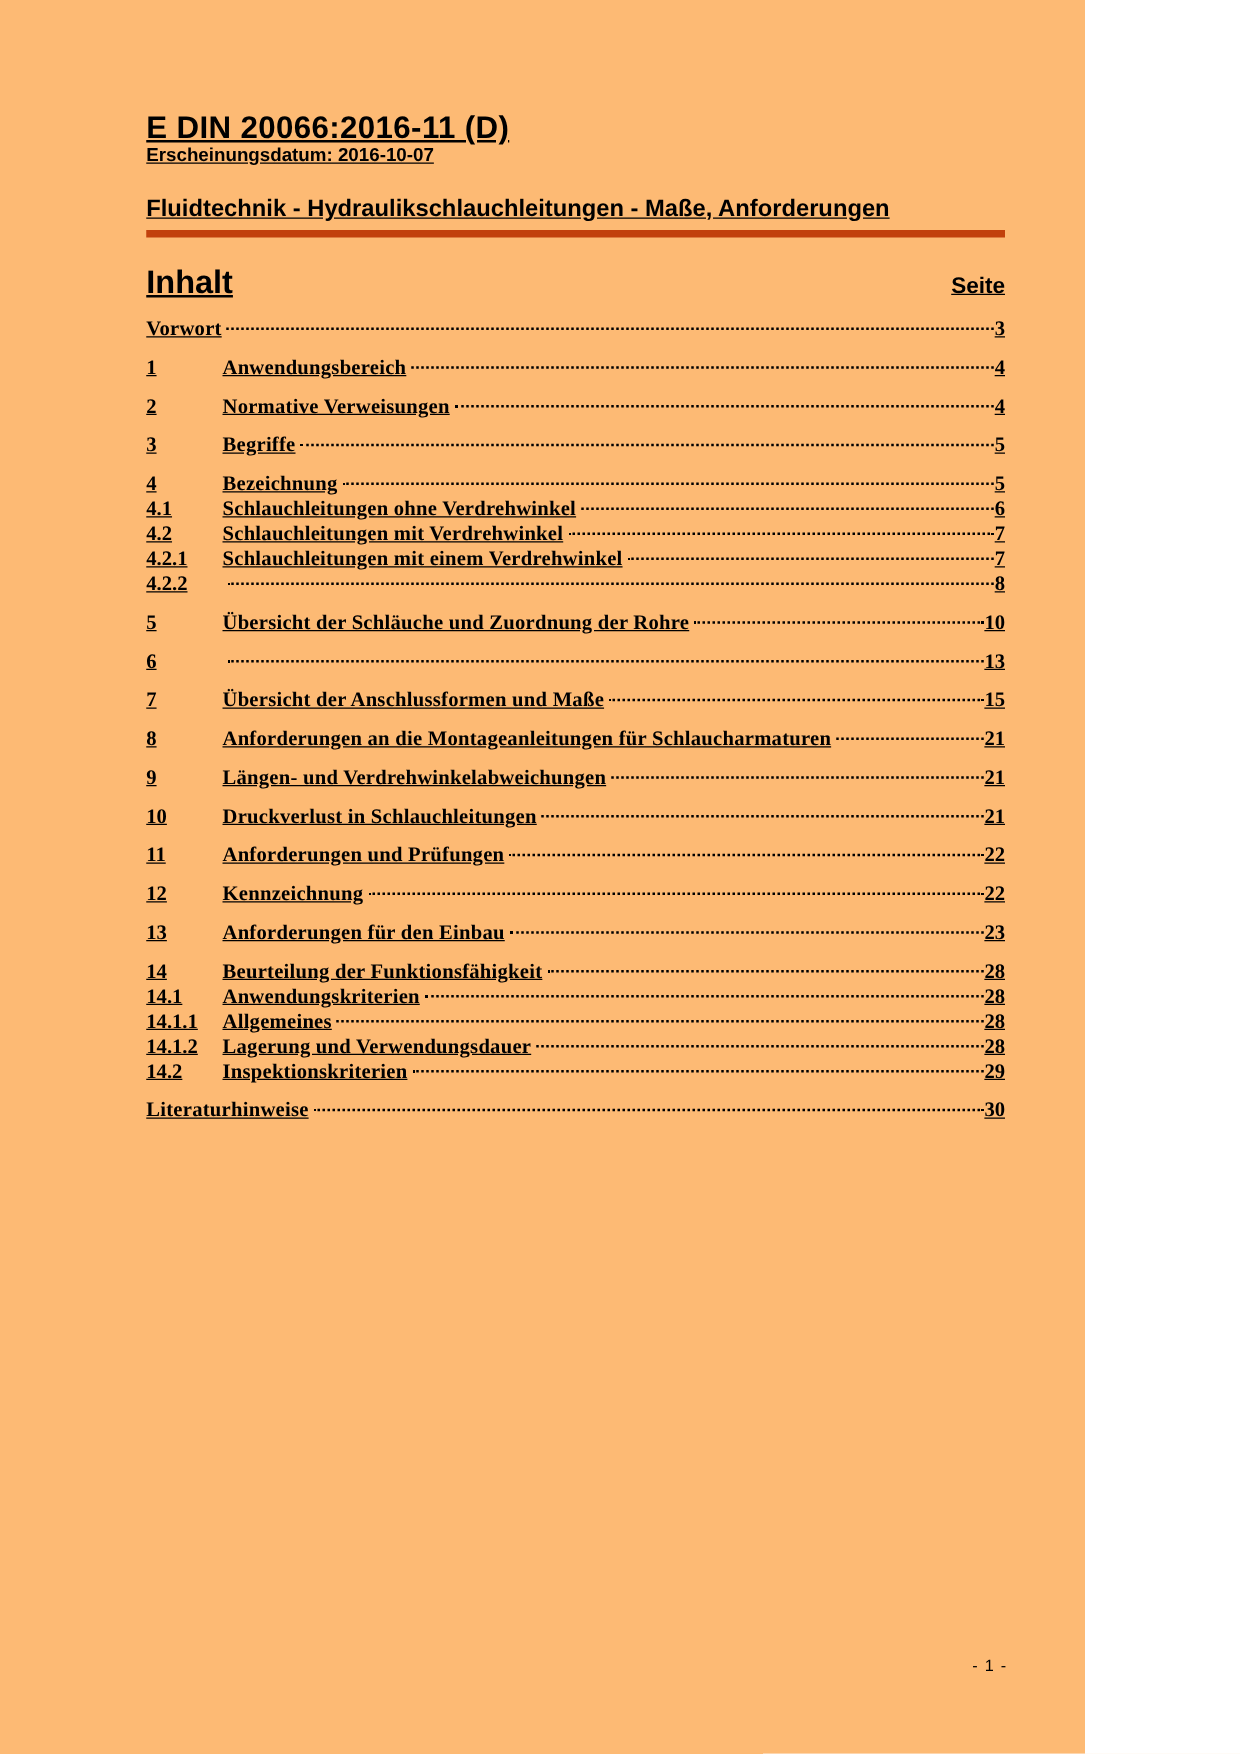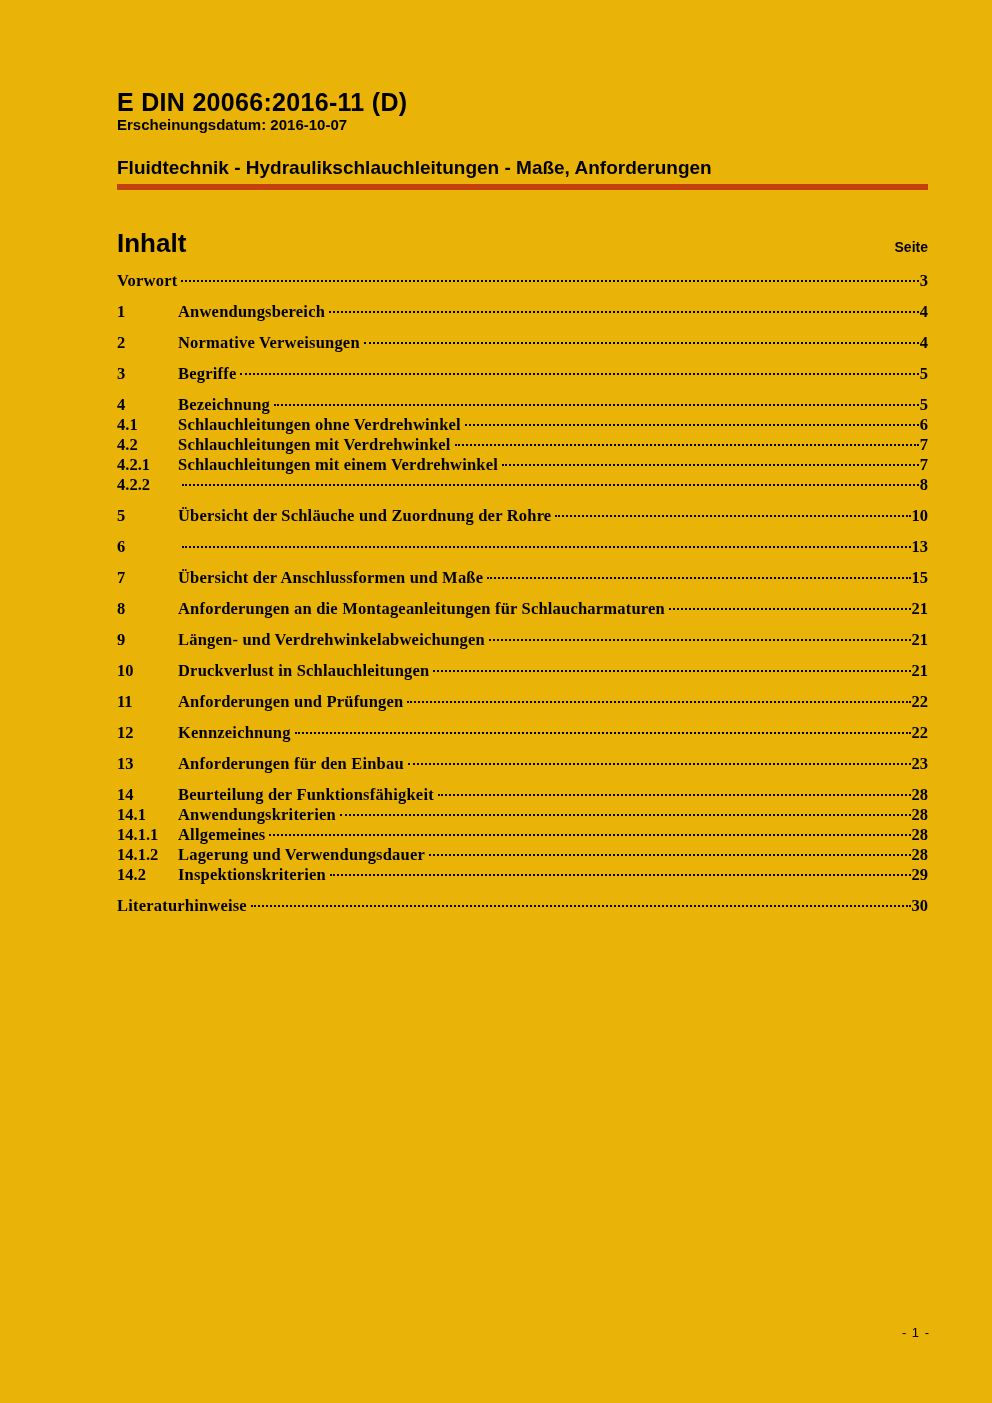--- a/index.html
+++ b/index.html
@@ -4,24 +4,25 @@
 <style>
   html, body {
     margin: 0;
     padding: 0;
     background: #ffffff;
     color: #000000;
     font-family: "Liberation Sans", sans-serif;
   }
   .page {
     position: relative;
-    width: 992px;
+    width: 868px;
     height: 1403px;
-    background: #eab308;
+    background: #fdba74;
     overflow: hidden;
+    text-decoration: underline;
   }
   .content {
     padding: 88px 64px 0 117px;
   }
 
   
   .doc-number {
     font-size: 25px;
     font-weight: bold;
     line-height: 28px;
@@ -41,30 +42,30 @@
     margin: 22px 0 0 0;
     padding-bottom: 4px;
     border-bottom: 6px solid #c2410c;
   }
 
   
   .toc-heading-row {
     display: flex;
     justify-content: space-between;
     align-items: baseline;
-    margin-top: 38px;
+    margin-top: 20px;
   }
   .toc-heading {
     font-size: 26px;
     font-weight: bold;
     line-height: 30px;
     margin: 0;
   }
   .seite-label {
-    font-size: 14px;
+    font-size: 18px;
     font-weight: bold;
   }
 
   
   .toc-list {
     margin-top: 13px;
     font-family: "Liberation Serif", serif;
     font-weight: bold;
     font-size: 16.5px;
   }

